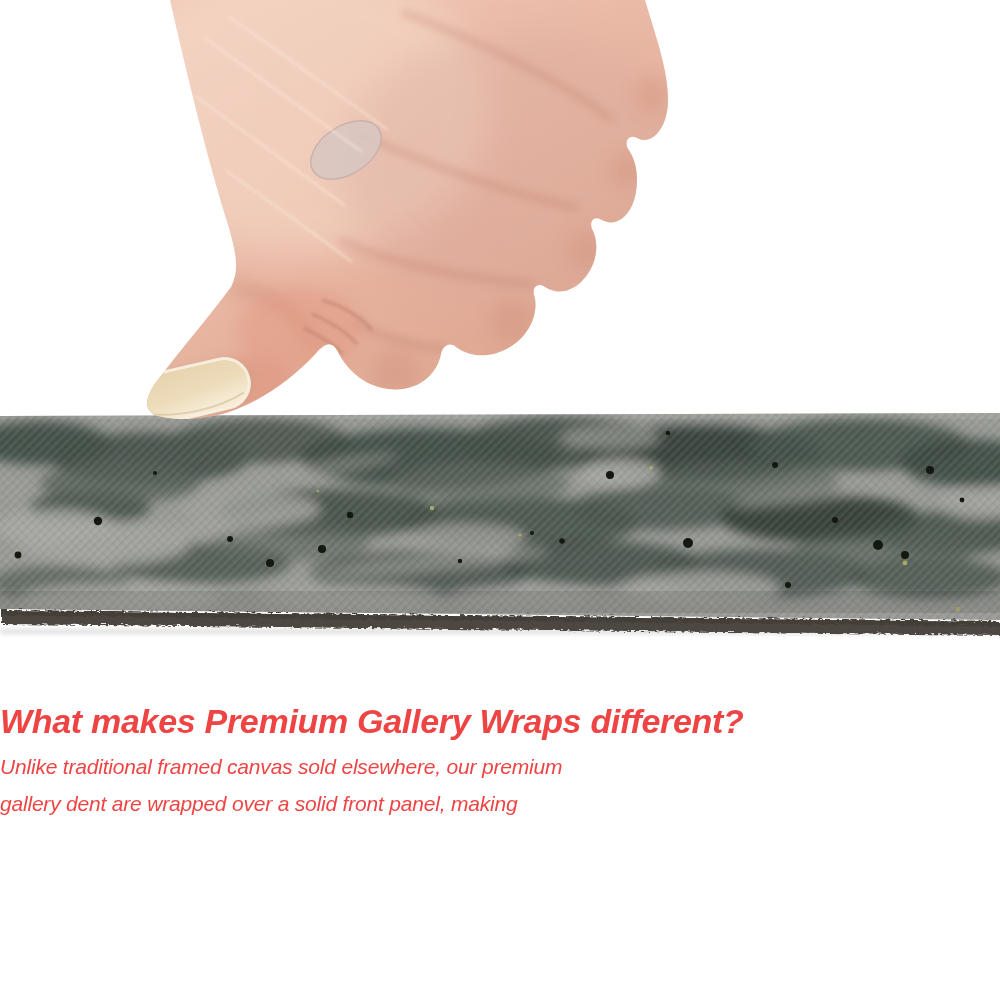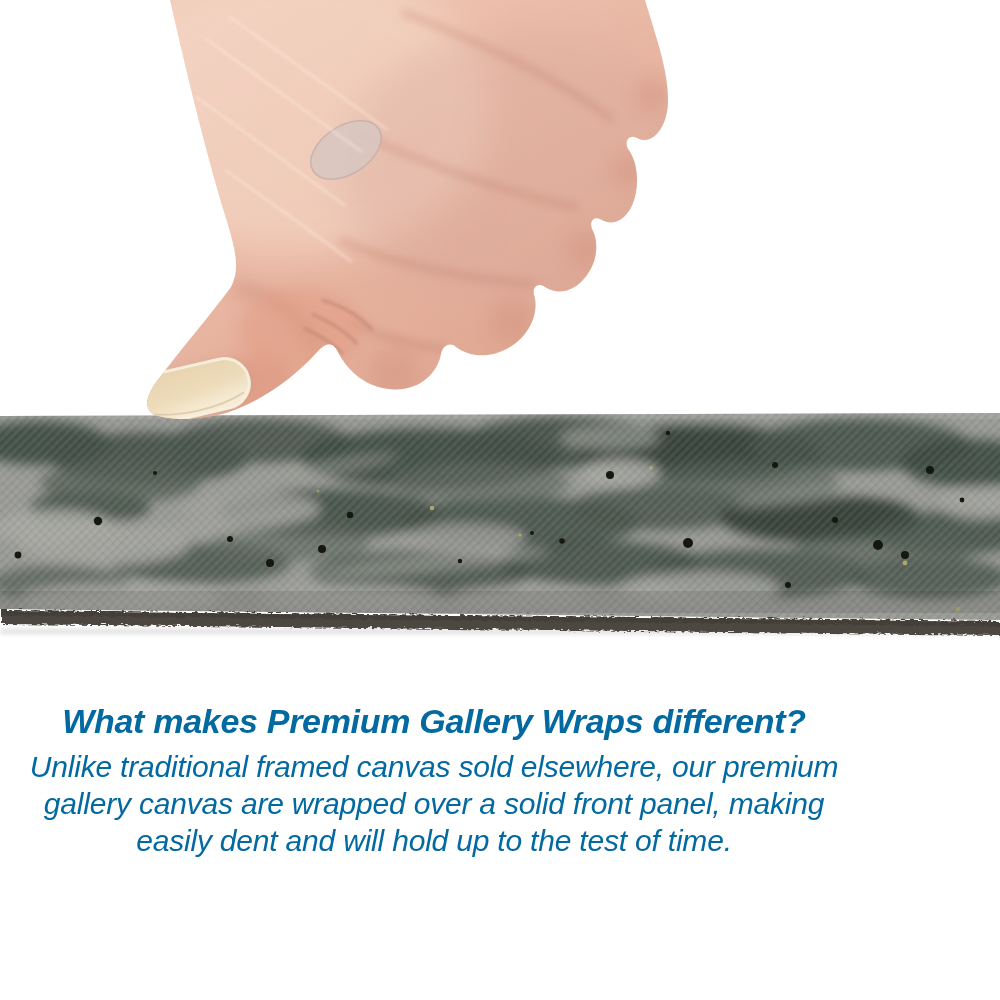--- a/index.html
+++ b/index.html
@@ -21,35 +21,34 @@
     position: absolute;
     top: 413px; left: 0;
     width: 1000px; height: 224px;
     z-index: 2;
   }
   .copy {
     position: absolute;
     top: 700px;
     left: 0;
     width: 868px;
-    text-align: center;
-    color: #0369a1;
+    color: #ef4444;
     z-index: 4;
   }
   .copy h1 {
     margin: 0 0 7px 0;
     font-size: 34px;
     line-height: 42px;
     font-weight: 700;
     font-style: italic;
     letter-spacing: -0.3px;
   }
   .copy p {
     margin: 0;
-    font-size: 30px;
+    font-size: 21px;
     line-height: 36.8px;
     font-weight: 400;
     font-style: italic;
     letter-spacing: -0.2px;
   }
 </style>
 </head>
 <body>
 
 <div class="stage">
@@ -304,17 +303,16 @@
         <rect x="136" y="366" width="114" height="50" rx="25" fill="url(#nailGrad)"></rect>
         <rect x="136" y="366" width="114" height="50" rx="25" fill="none" stroke="#f8f2e2" stroke-width="3" opacity="0.9"></rect>
         <path d="M145,404 C175,414 215,414 242,404" stroke="#d9c2a0" stroke-width="2" fill="none" opacity="0.7"></path>
       </g>
     </g>
   </svg>
 
   <div class="copy">
     <h1>What makes Premium Gallery Wraps different?</h1>
     <p>Unlike traditional framed canvas sold elsewhere, our premium</p>
-    <p>gallery canvas are wrapped over a solid front panel, making</p>
-    <p>easily dent and will hold up to the test of time.</p>
+    <p>gallery dent are wrapped over a solid front panel, making</p>
   </div>
 
 </div>
 
 </body></html>

